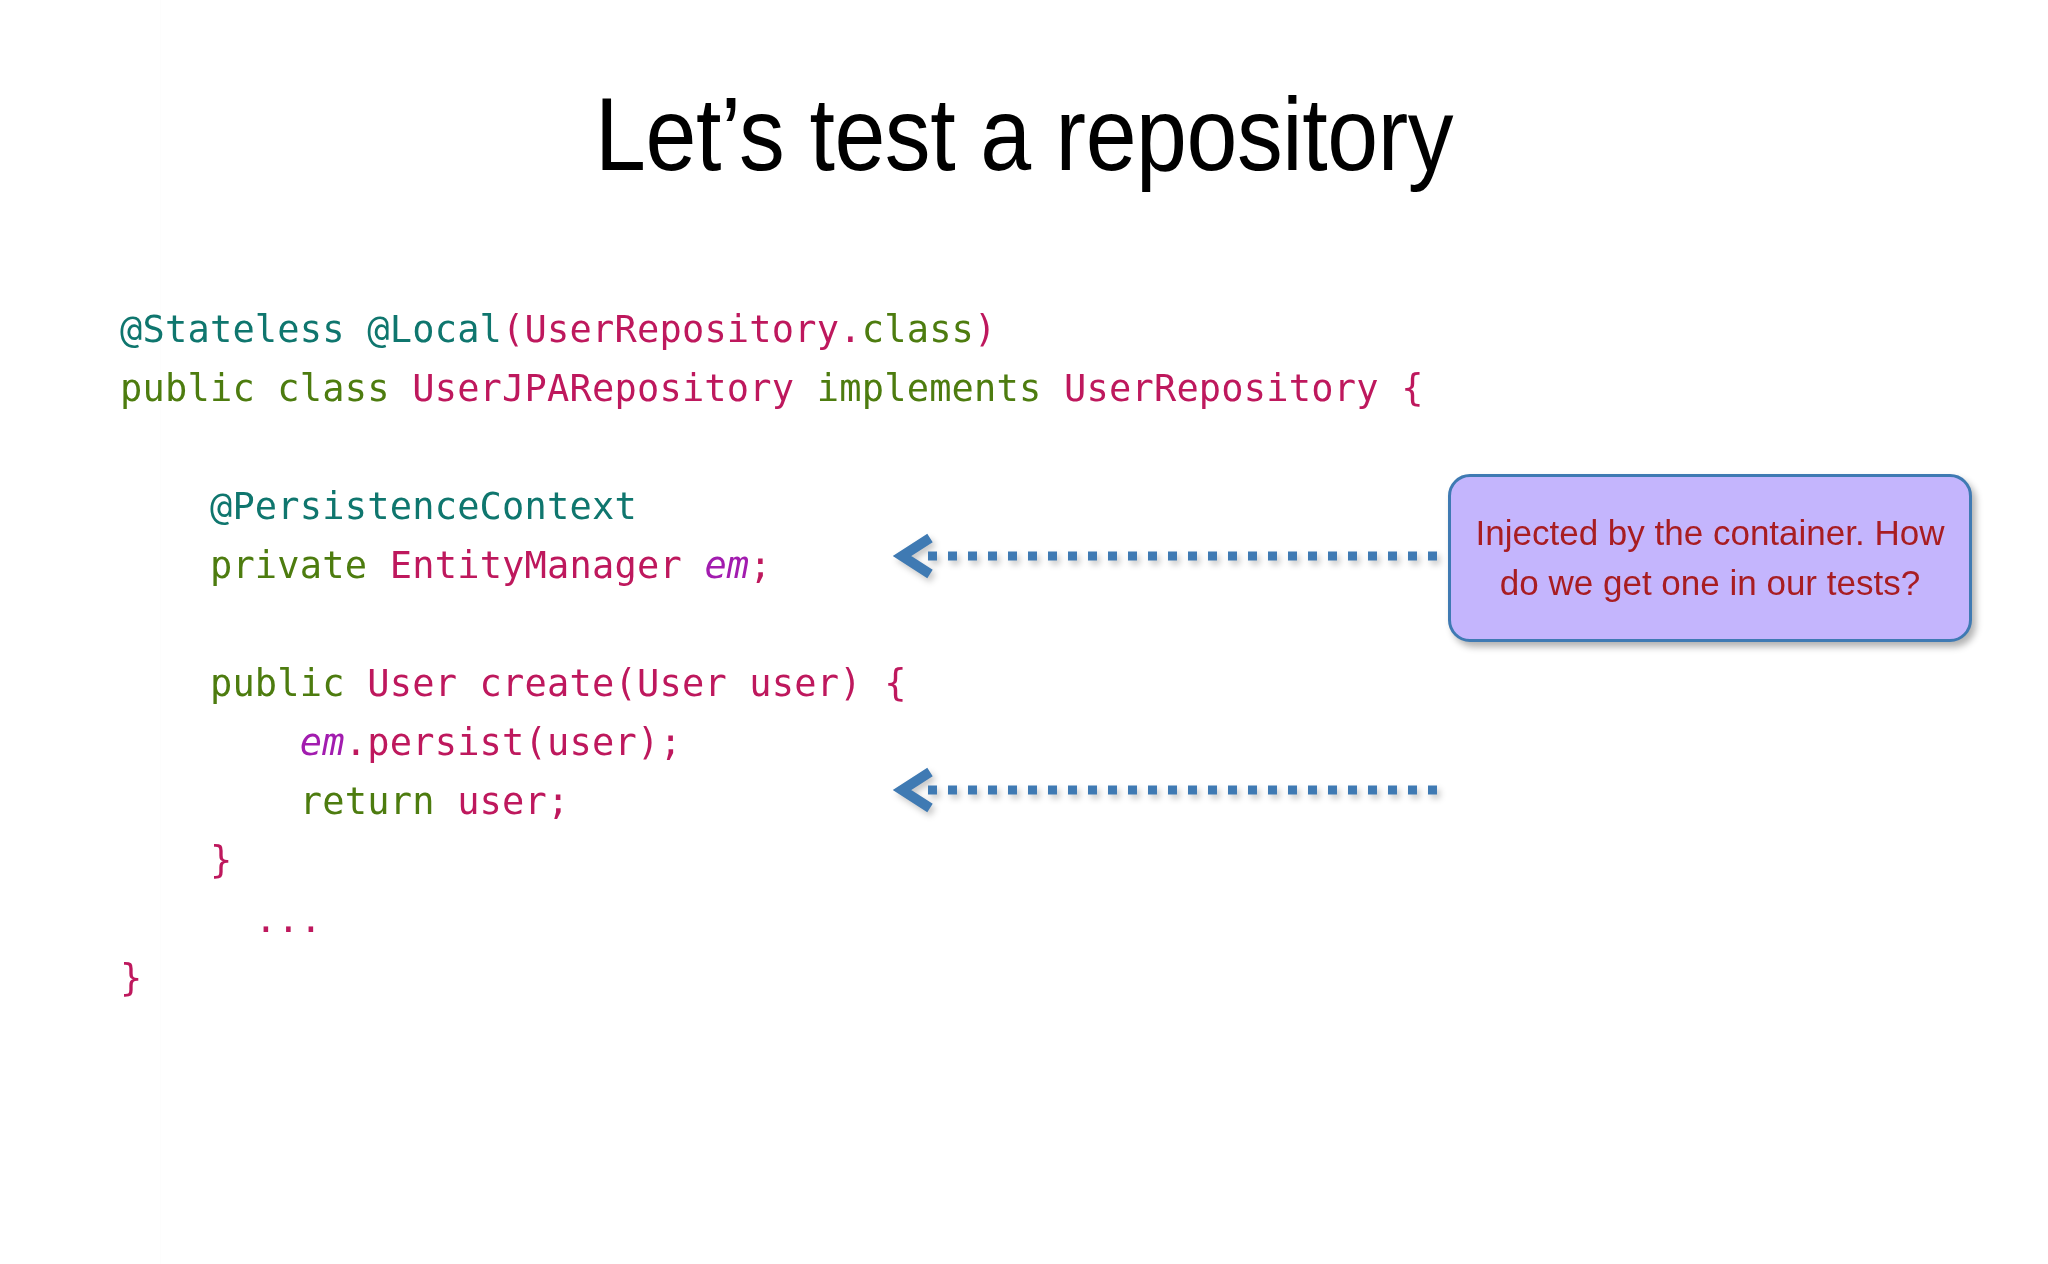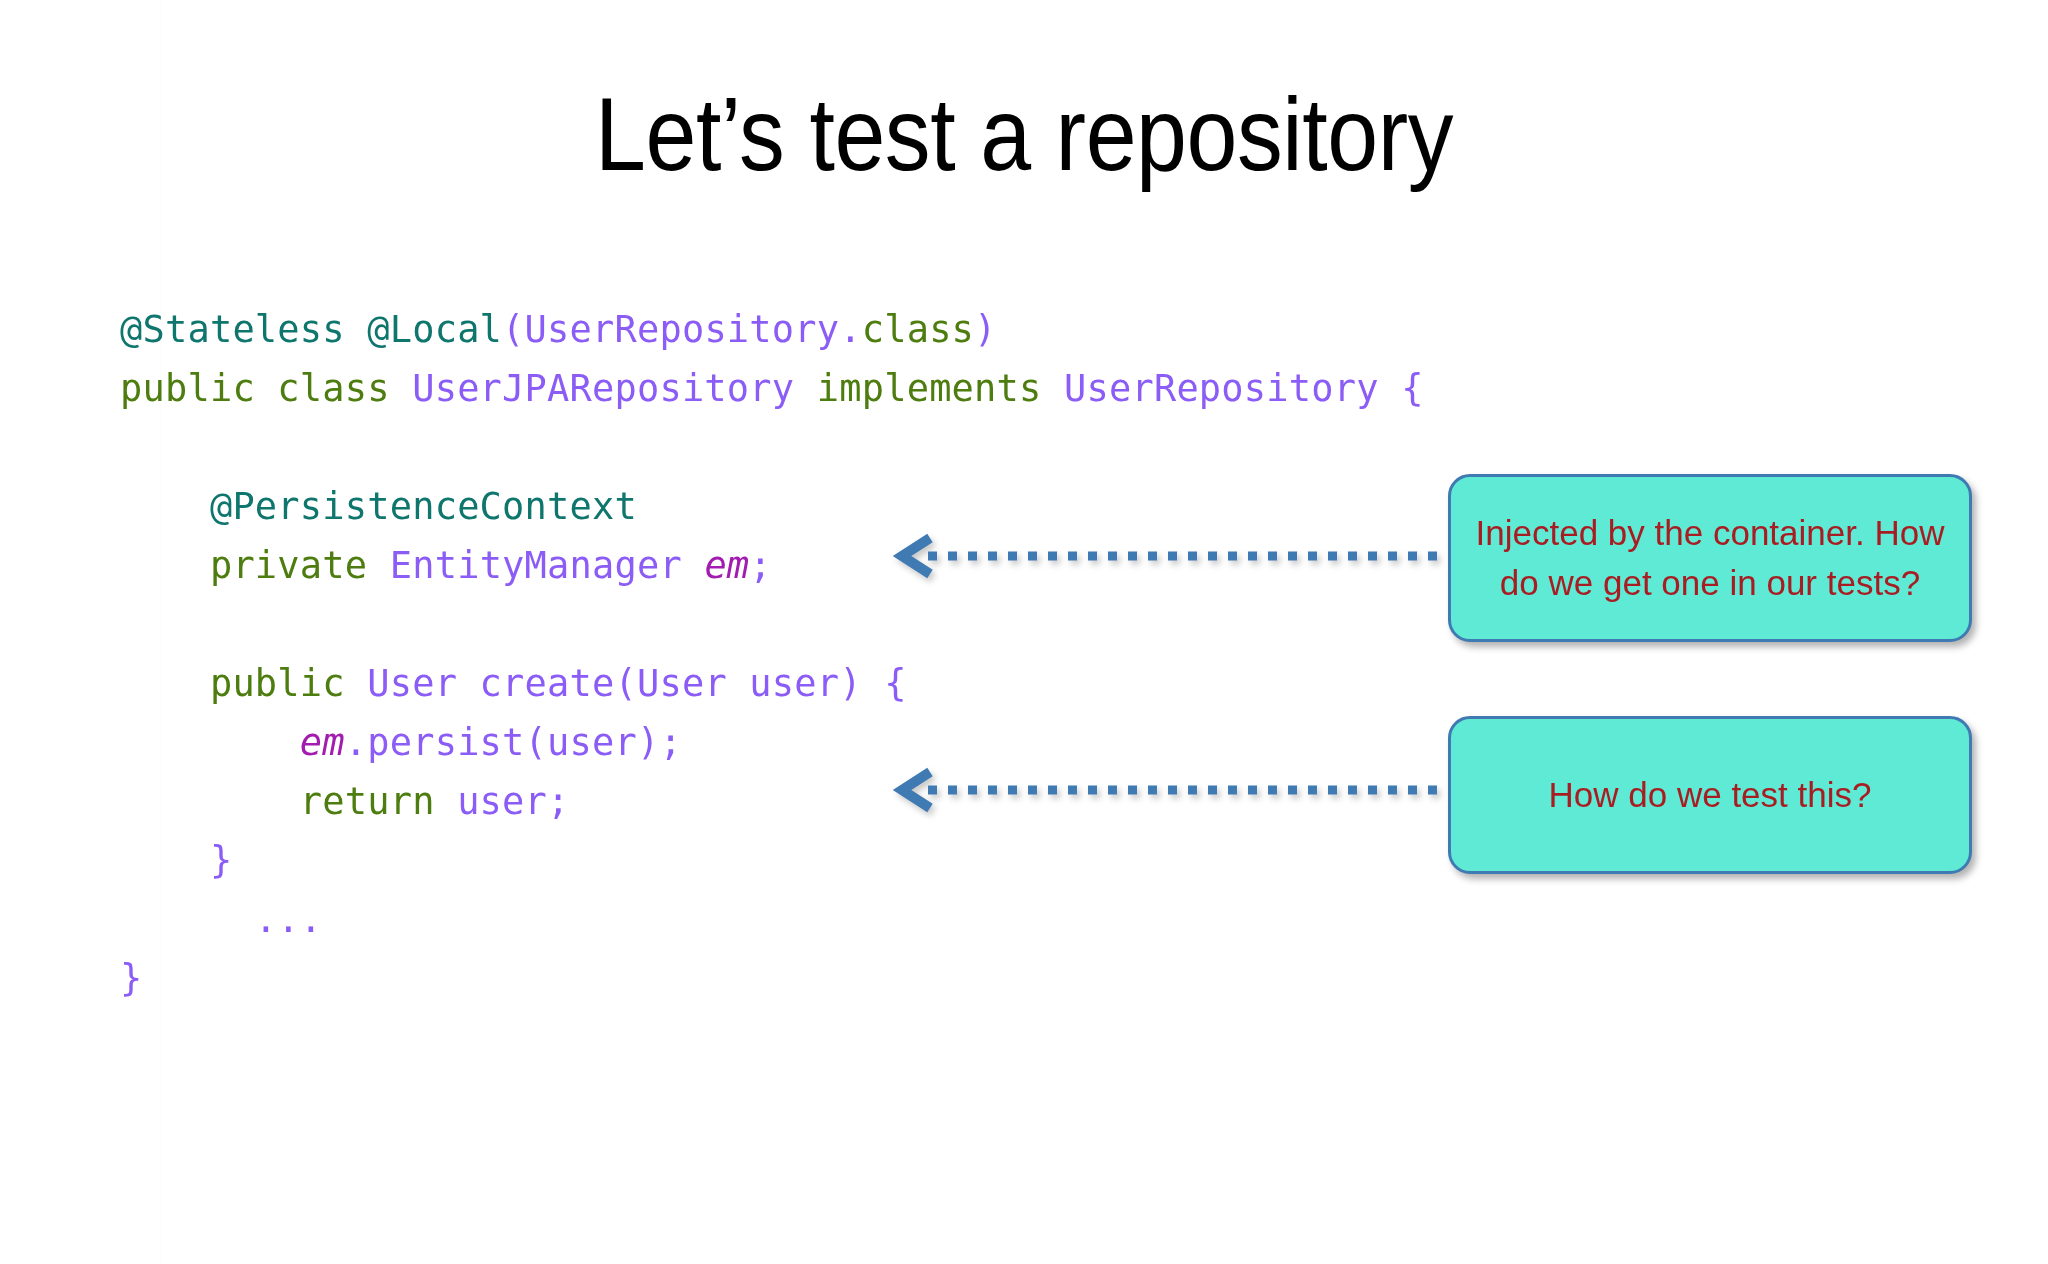--- a/index.html
+++ b/index.html
@@ -61,28 +61,28 @@
   }
 
   .code-line {
     height: 59px;
     white-space: pre;
   }
   .code-line.blank { height: 59px; }
 
   .tok-ann  { color: #0f766e; }
   .tok-kw   { color: #4d7c0f; }
-  .tok-id   { color: #8b5cf6; }
+  .tok-id   { color: #be185d; }
   .tok-var  { color: #a21caf; font-style: italic; }
 
   
   .callout {
     position: absolute;
     box-sizing: border-box;
-    background: #5eead4;
+    background: #c4b5fd;
     border: 3px solid #3f7ab3;
     border-radius: 22px;
     box-shadow: 4px 5px 7px rgba(0,0,0,0.30);
     color: #a81d22;
     font-family: "Liberation Sans", sans-serif;
     font-weight: 400;
     display: flex;
     align-items: center;
     justify-content: center;
     text-align: center;
@@ -140,17 +140,14 @@
     <svg width="552" height="40" viewBox="0 0 552 40" xmlns="http://www.w3.org/2000/svg">
       <line x1="36" y1="20" x2="552" y2="20" stroke="#3f7ab3" stroke-width="9" stroke-dasharray="9 11" stroke-linecap="butt"></line>
       <polyline points="38,2 10,20 38,38" fill="none" stroke="#3f7ab3" stroke-width="10" stroke-linejoin="miter" stroke-linecap="butt"></polyline>
     </svg>
   </div>
 
   <div class="callout" id="callout-injected">
     <span>Injected by the container. How do we get one in our tests?</span>
   </div>
 
-  <div class="callout" id="callout-test">
-    <span>How do we test this?</span>
-  </div>
 
 </div>
 
 </body></html>

